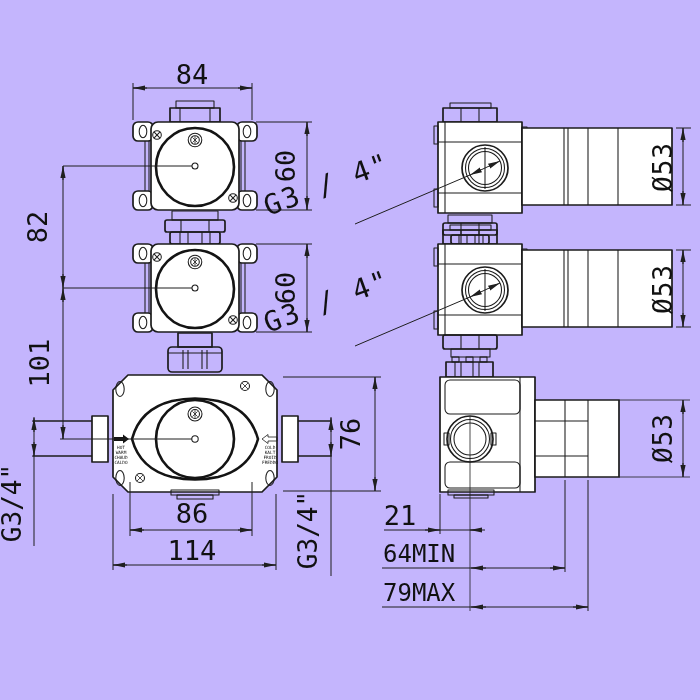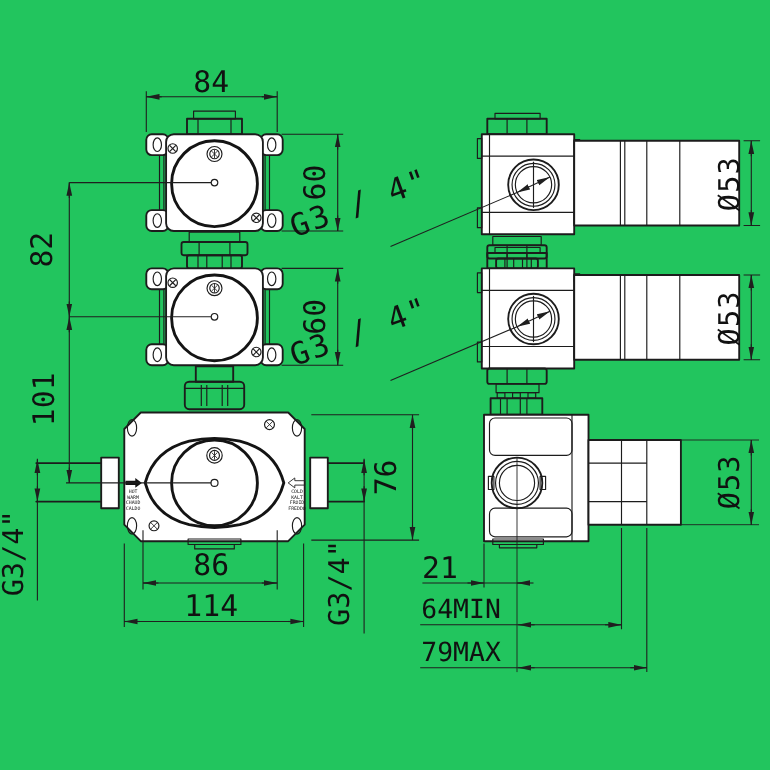--- a/index.html
+++ b/index.html
@@ -1,16 +1,16 @@
 <!DOCTYPE html>
 <html><head>
 <meta charset="utf-8">
 <style>
   html,body{margin:0;padding:0;background:#ffffff;}
-  .stage{width:700px;height:700px;background:#22c55e;position:relative;overflow:hidden;}
+  .stage{width:700px;height:700px;background:#c4b5fd;position:relative;overflow:hidden;}
   svg{display:block;}
   .obj{stroke:#1c1c1c;stroke-width:1.7;fill:none;stroke-linejoin:round;stroke-linecap:round;}
   .obj2{stroke:#1c1c1c;stroke-width:1.05;fill:none;stroke-linejoin:round;}
   .bold{stroke:#141414;stroke-width:2.6;fill:none;}
   .wfill{fill:#ffffff;}
   .dim{stroke:#1f1f1f;stroke-width:1;fill:none;}
   .thin{stroke:#1f1f1f;stroke-width:0.8;fill:none;}
   .arrowseg{stroke:#1f1f1f;stroke-width:1;fill:none;}
   text{font-family:"DejaVu Sans Mono","Liberation Mono",monospace;fill:#111;}
   .dimtxt{font-size:27px;}

